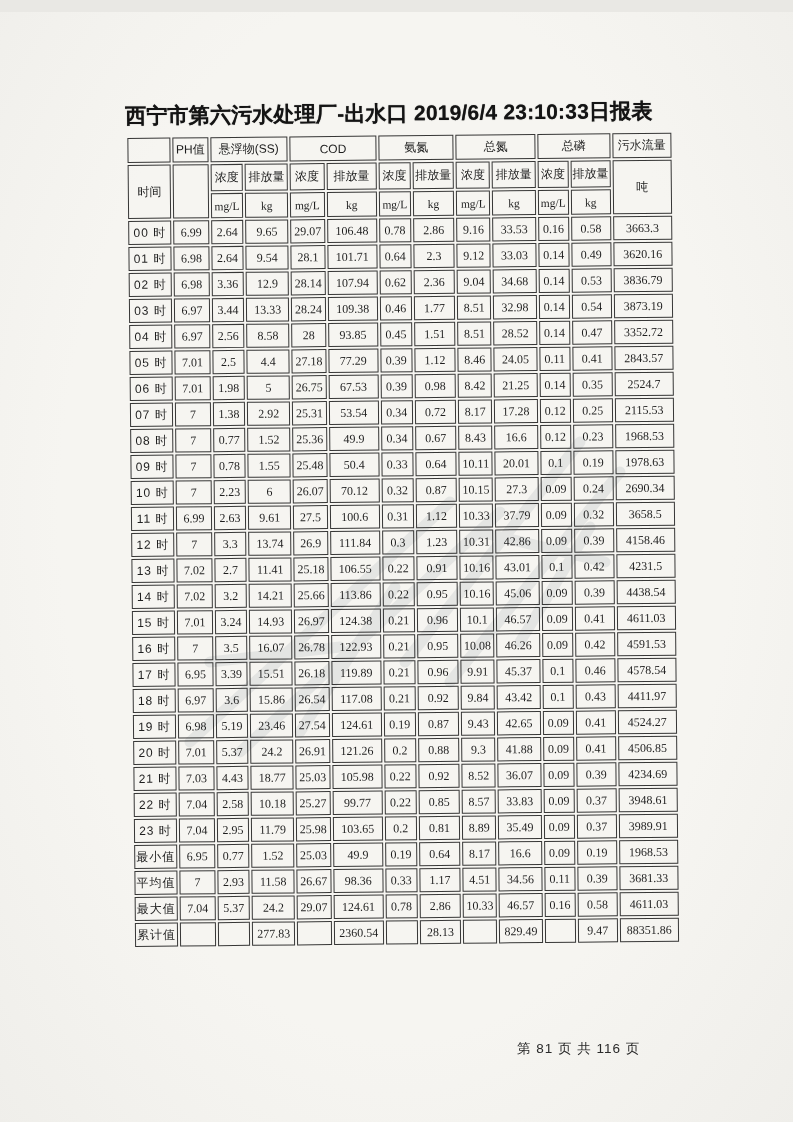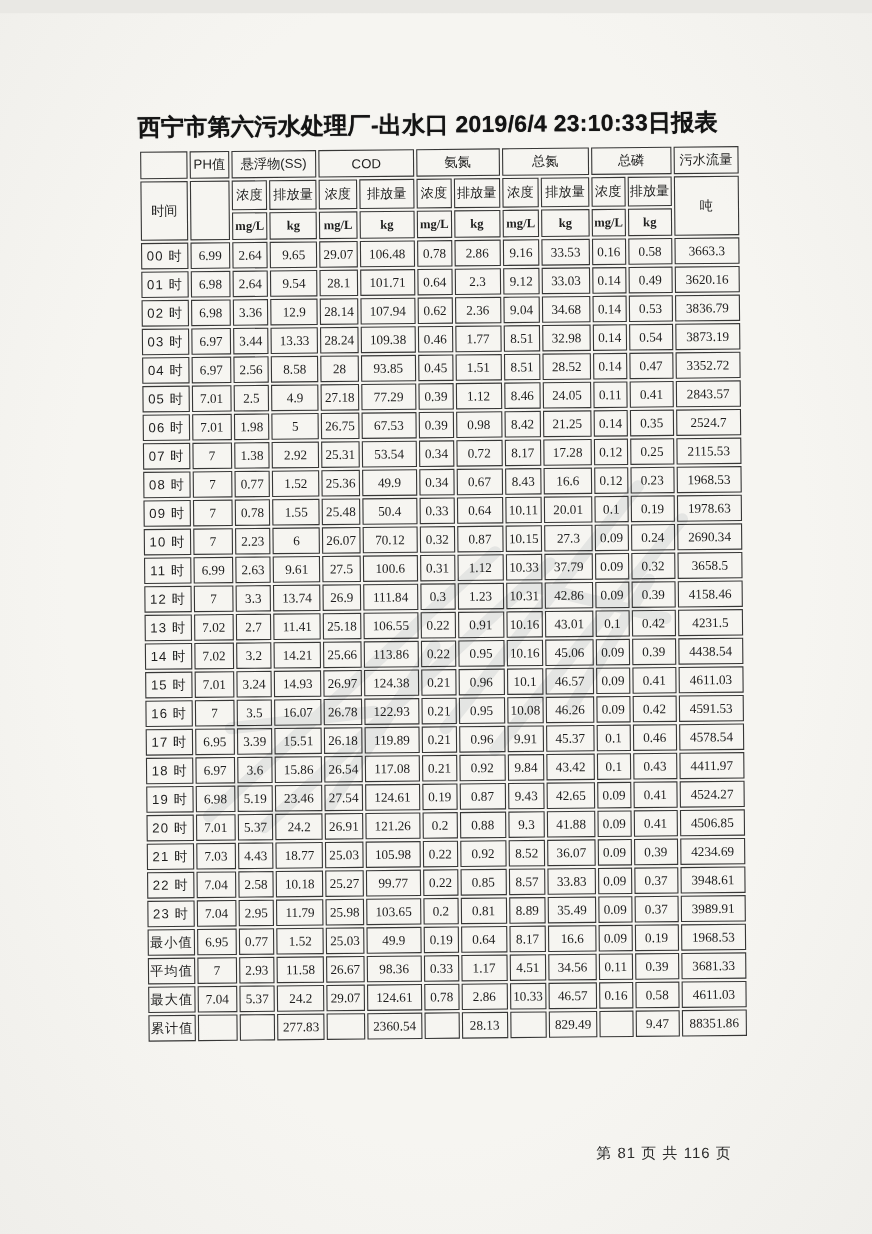--- a/index.html
+++ b/index.html
@@ -45,24 +45,24 @@
     padding: 0 1px;
     overflow: hidden;
     white-space: nowrap;
   }
   .hz  { font-size: 12px; font-family: "Liberation Sans", sans-serif; }   
   .unit{ font-size: 11.5px; font-family: "Liberation Serif", serif; }
   td.num { font-size: 12px; font-family: "Liberation Serif", serif; height: 24px; }
   td.rowlabel { font-size: 12px; font-family: Liberation Sans, sans-serif; height: 24px; letter-spacing: 1px; }
   tr.h1 th { height: 25px; text-align: center; }
   tr.h2 th { height: 27px; }
-  tr.h3 th { height: 25px; font-weight: bold; }
+  tr.h3 th { height: 25px; }
   .footer {
     position: absolute;
-    left: 542px;
+    left: 517px;
     top: 1028px;
     width: 180px;
     font-size: 13.5px;
     color: #2a2a2a;
     letter-spacing: 1px;
     white-space: nowrap;
   }
   .watermark {
     position: absolute;
     left: 150px;
@@ -222,21 +222,21 @@
             <td class="num">8.51</td>
             <td class="num">28.52</td>
             <td class="num">0.14</td>
             <td class="num">0.47</td>
             <td class="num">3352.72</td>
           </tr>
           <tr>
             <td class="rowlabel">05 时</td>
             <td class="num">7.01</td>
             <td class="num">2.5</td>
-            <td class="num">4.9</td>
+            <td class="num">4.4</td>
             <td class="num">27.18</td>
             <td class="num">77.29</td>
             <td class="num">0.39</td>
             <td class="num">1.12</td>
             <td class="num">8.46</td>
             <td class="num">24.05</td>
             <td class="num">0.11</td>
             <td class="num">0.41</td>
             <td class="num">2843.57</td>
           </tr>

